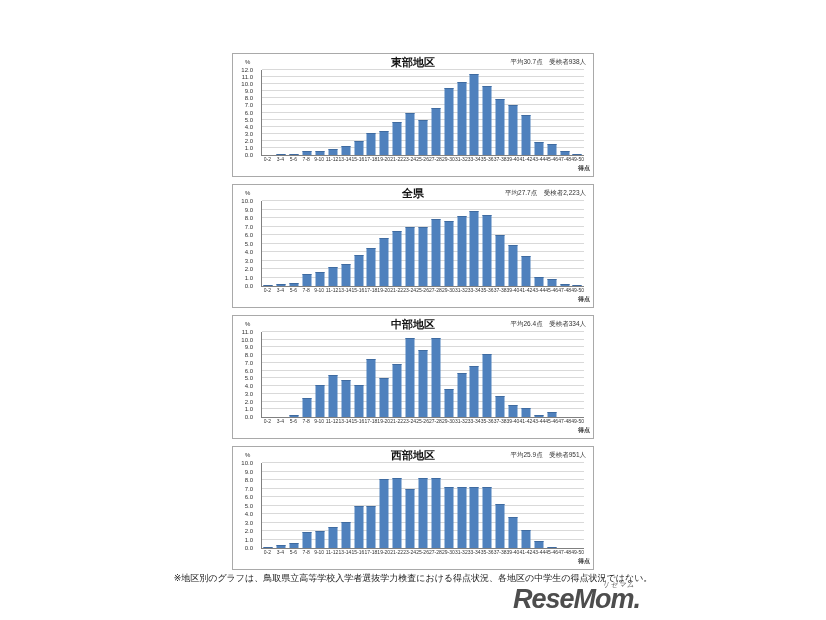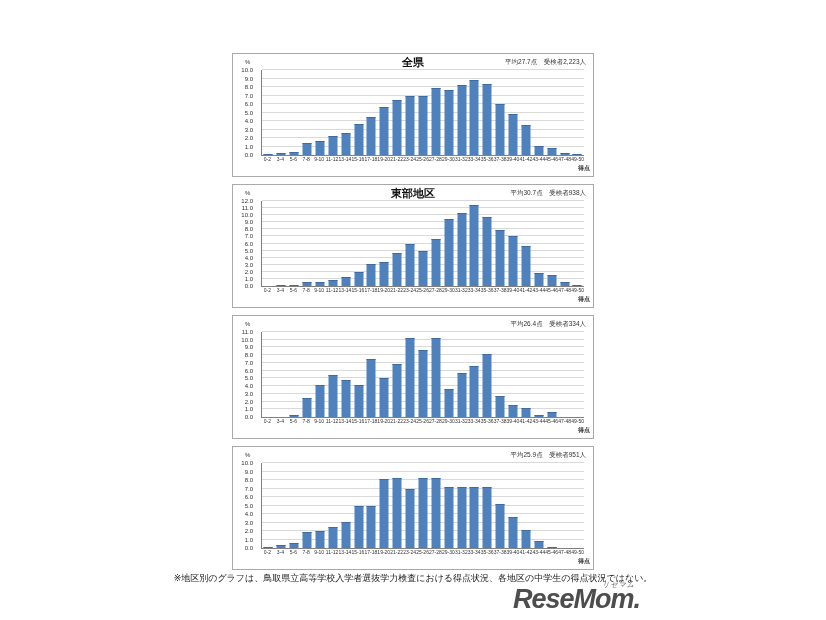--- a/index.html
+++ b/index.html
@@ -34,122 +34,124 @@
         color:#4d4d4d;letter-spacing:-1px;font-family:"Liberation Sans",sans-serif;}
 </style>
 </head>
 <body>
 
 <div id="page">
 
 
   <div id="charts">
     <div class="chart">
-      <div class="chart-title">全県</div>
-      <div class="chart-stats">平均27.7点　受検者2,223人</div>
+      <div class="chart-title">東部地区</div>
+      <div class="chart-stats">平均30.7点　受検者938人</div>
       <div class="pct-label">%</div>
       <div class="ylabels">
           <div class="ytick" style="top: 100%;">0.0</div>
-          <div class="ytick" style="top: 90%;">1.0</div>
-          <div class="ytick" style="top: 80%;">2.0</div>
-          <div class="ytick" style="top: 70%;">3.0</div>
-          <div class="ytick" style="top: 60%;">4.0</div>
-          <div class="ytick" style="top: 50%;">5.0</div>
-          <div class="ytick" style="top: 40%;">6.0</div>
-          <div class="ytick" style="top: 30%;">7.0</div>
-          <div class="ytick" style="top: 20%;">8.0</div>
-          <div class="ytick" style="top: 10%;">9.0</div>
-          <div class="ytick" style="top: 0%;">10.0</div>
+          <div class="ytick" style="top: 91.6667%;">1.0</div>
+          <div class="ytick" style="top: 83.3333%;">2.0</div>
+          <div class="ytick" style="top: 75%;">3.0</div>
+          <div class="ytick" style="top: 66.6667%;">4.0</div>
+          <div class="ytick" style="top: 58.3333%;">5.0</div>
+          <div class="ytick" style="top: 50%;">6.0</div>
+          <div class="ytick" style="top: 41.6667%;">7.0</div>
+          <div class="ytick" style="top: 33.3333%;">8.0</div>
+          <div class="ytick" style="top: 25%;">9.0</div>
+          <div class="ytick" style="top: 16.6667%;">10.0</div>
+          <div class="ytick" style="top: 8.33333%;">11.0</div>
+          <div class="ytick" style="top: 0%;">12.0</div>
         </div>
       <div class="plot">
-          <div class="grid" style="bottom: 10%;"></div>
-          <div class="grid" style="bottom: 20%;"></div>
-          <div class="grid" style="bottom: 30%;"></div>
-          <div class="grid" style="bottom: 40%;"></div>
+          <div class="grid" style="bottom: 8.33333%;"></div>
+          <div class="grid" style="bottom: 16.6667%;"></div>
+          <div class="grid" style="bottom: 25%;"></div>
+          <div class="grid" style="bottom: 33.3333%;"></div>
+          <div class="grid" style="bottom: 41.6667%;"></div>
           <div class="grid" style="bottom: 50%;"></div>
-          <div class="grid" style="bottom: 60%;"></div>
-          <div class="grid" style="bottom: 70%;"></div>
-          <div class="grid" style="bottom: 80%;"></div>
-          <div class="grid" style="bottom: 90%;"></div>
+          <div class="grid" style="bottom: 58.3333%;"></div>
+          <div class="grid" style="bottom: 66.6667%;"></div>
+          <div class="grid" style="bottom: 75%;"></div>
+          <div class="grid" style="bottom: 83.3333%;"></div>
+          <div class="grid" style="bottom: 91.6667%;"></div>
           <div class="grid" style="bottom: 100%;"></div>
           <div class="bars">
-            <div class="slot">
-              <div class="bar" style="height: calc(1% - 1px); background: rgb(79, 129, 189);"></div>
-            </div>
-            <div class="slot">
-              <div class="bar" style="height: calc(2% - 1px); background: rgb(79, 129, 189);"></div>
-            </div>
-            <div class="slot">
-              <div class="bar" style="height: calc(3% - 1px); background: rgb(79, 129, 189);"></div>
-            </div>
-            <div class="slot">
-              <div class="bar" style="height: calc(14% - 1px); background: rgb(79, 129, 189);"></div>
-            </div>
-            <div class="slot">
-              <div class="bar" style="height: calc(17% - 1px); background: rgb(79, 129, 189);"></div>
-            </div>
-            <div class="slot">
-              <div class="bar" style="height: calc(22% - 1px); background: rgb(79, 129, 189);"></div>
-            </div>
-            <div class="slot">
-              <div class="bar" style="height: calc(26% - 1px); background: rgb(79, 129, 189);"></div>
-            </div>
-            <div class="slot">
-              <div class="bar" style="height: calc(36% - 1px); background: rgb(79, 129, 189);"></div>
-            </div>
-            <div class="slot">
-              <div class="bar" style="height: calc(45% - 1px); background: rgb(79, 129, 189);"></div>
-            </div>
-            <div class="slot">
-              <div class="bar" style="height: calc(57% - 1px); background: rgb(79, 129, 189);"></div>
-            </div>
-            <div class="slot">
-              <div class="bar" style="height: calc(65% - 1px); background: rgb(79, 129, 189);"></div>
-            </div>
-            <div class="slot">
-              <div class="bar" style="height: calc(70% - 1px); background: rgb(79, 129, 189);"></div>
-            </div>
-            <div class="slot">
-              <div class="bar" style="height: calc(69% - 1px); background: rgb(79, 129, 189);"></div>
-            </div>
-            <div class="slot">
-              <div class="bar" style="height: calc(79% - 1px); background: rgb(79, 129, 189);"></div>
-            </div>
-            <div class="slot">
-              <div class="bar" style="height: calc(76% - 1px); background: rgb(79, 129, 189);"></div>
-            </div>
-            <div class="slot">
-              <div class="bar" style="height: calc(82% - 1px); background: rgb(79, 129, 189);"></div>
-            </div>
-            <div class="slot">
-              <div class="bar" style="height: calc(88% - 1px); background: rgb(79, 129, 189);"></div>
-            </div>
-            <div class="slot">
-              <div class="bar" style="height: calc(84% - 1px); background: rgb(79, 129, 189);"></div>
-            </div>
-            <div class="slot">
-              <div class="bar" style="height: calc(60% - 1px); background: rgb(79, 129, 189);"></div>
-            </div>
-            <div class="slot">
-              <div class="bar" style="height: calc(48% - 1px); background: rgb(79, 129, 189);"></div>
-            </div>
-            <div class="slot">
-              <div class="bar" style="height: calc(35% - 1px); background: rgb(79, 129, 189);"></div>
-            </div>
-            <div class="slot">
-              <div class="bar" style="height: calc(11% - 1px); background: rgb(79, 129, 189);"></div>
-            </div>
-            <div class="slot">
-              <div class="bar" style="height: calc(8% - 1px); background: rgb(79, 129, 189);"></div>
-            </div>
-            <div class="slot">
-              <div class="bar" style="height: calc(2% - 1px); background: rgb(79, 129, 189);"></div>
-            </div>
-            <div class="slot">
-              <div class="bar" style="height: calc(1% - 1px); background: rgb(79, 129, 189);"></div>
+            <div class="slot"></div>
+            <div class="slot">
+              <div class="bar" style="height: calc(1.66667% - 1px); background: rgb(79, 129, 189);"></div>
+            </div>
+            <div class="slot">
+              <div class="bar" style="height: calc(0.833333% - 1px); background: rgb(79, 129, 189);"></div>
+            </div>
+            <div class="slot">
+              <div class="bar" style="height: calc(4.16667% - 1px); background: rgb(79, 129, 189);"></div>
+            </div>
+            <div class="slot">
+              <div class="bar" style="height: calc(5% - 1px); background: rgb(79, 129, 189);"></div>
+            </div>
+            <div class="slot">
+              <div class="bar" style="height: calc(6.66667% - 1px); background: rgb(79, 129, 189);"></div>
+            </div>
+            <div class="slot">
+              <div class="bar" style="height: calc(10.8333% - 1px); background: rgb(79, 129, 189);"></div>
+            </div>
+            <div class="slot">
+              <div class="bar" style="height: calc(16.6667% - 1px); background: rgb(79, 129, 189);"></div>
+            </div>
+            <div class="slot">
+              <div class="bar" style="height: calc(25.8333% - 1px); background: rgb(79, 129, 189);"></div>
+            </div>
+            <div class="slot">
+              <div class="bar" style="height: calc(28.3333% - 1px); background: rgb(79, 129, 189);"></div>
+            </div>
+            <div class="slot">
+              <div class="bar" style="height: calc(39.1667% - 1px); background: rgb(79, 129, 189);"></div>
+            </div>
+            <div class="slot">
+              <div class="bar" style="height: calc(50% - 1px); background: rgb(79, 129, 189);"></div>
+            </div>
+            <div class="slot">
+              <div class="bar" style="height: calc(40.8333% - 1px); background: rgb(79, 129, 189);"></div>
+            </div>
+            <div class="slot">
+              <div class="bar" style="height: calc(55.8333% - 1px); background: rgb(79, 129, 189);"></div>
+            </div>
+            <div class="slot">
+              <div class="bar" style="height: calc(78.3333% - 1px); background: rgb(79, 129, 189);"></div>
+            </div>
+            <div class="slot">
+              <div class="bar" style="height: calc(85.8333% - 1px); background: rgb(79, 129, 189);"></div>
+            </div>
+            <div class="slot">
+              <div class="bar" style="height: calc(95% - 1px); background: rgb(79, 129, 189);"></div>
+            </div>
+            <div class="slot">
+              <div class="bar" style="height: calc(81.6667% - 1px); background: rgb(79, 129, 189);"></div>
+            </div>
+            <div class="slot">
+              <div class="bar" style="height: calc(65.8333% - 1px); background: rgb(79, 129, 189);"></div>
+            </div>
+            <div class="slot">
+              <div class="bar" style="height: calc(59.1667% - 1px); background: rgb(79, 129, 189);"></div>
+            </div>
+            <div class="slot">
+              <div class="bar" style="height: calc(46.6667% - 1px); background: rgb(79, 129, 189);"></div>
+            </div>
+            <div class="slot">
+              <div class="bar" style="height: calc(15.8333% - 1px); background: rgb(79, 129, 189);"></div>
+            </div>
+            <div class="slot">
+              <div class="bar" style="height: calc(13.3333% - 1px); background: rgb(79, 129, 189);"></div>
+            </div>
+            <div class="slot">
+              <div class="bar" style="height: calc(4.16667% - 1px); background: rgb(79, 129, 189);"></div>
+            </div>
+            <div class="slot">
+              <div class="bar" style="height: calc(0.833333% - 1px); background: rgb(79, 129, 189);"></div>
             </div>
           </div>
         </div>
       <div class="xlabels">
           <div class="xtick">0-2</div>
           <div class="xtick">3-4</div>
           <div class="xtick">5-6</div>
           <div class="xtick">7-8</div>
           <div class="xtick">9-10</div>
           <div class="xtick">11-12</div>
@@ -169,124 +171,122 @@
           <div class="xtick">39-40</div>
           <div class="xtick">41-42</div>
           <div class="xtick">43-44</div>
           <div class="xtick">45-46</div>
           <div class="xtick">47-48</div>
           <div class="xtick">49-50</div>
         </div>
       <div class="xunit-label">得点</div>
     </div>
     <div class="chart">
-      <div class="chart-title">東部地区</div>
-      <div class="chart-stats">平均30.7点　受検者938人</div>
+      <div class="chart-title">全県</div>
+      <div class="chart-stats">平均27.7点　受検者2,223人</div>
       <div class="pct-label">%</div>
       <div class="ylabels">
           <div class="ytick" style="top: 100%;">0.0</div>
-          <div class="ytick" style="top: 91.6667%;">1.0</div>
-          <div class="ytick" style="top: 83.3333%;">2.0</div>
-          <div class="ytick" style="top: 75%;">3.0</div>
-          <div class="ytick" style="top: 66.6667%;">4.0</div>
-          <div class="ytick" style="top: 58.3333%;">5.0</div>
-          <div class="ytick" style="top: 50%;">6.0</div>
-          <div class="ytick" style="top: 41.6667%;">7.0</div>
-          <div class="ytick" style="top: 33.3333%;">8.0</div>
-          <div class="ytick" style="top: 25%;">9.0</div>
-          <div class="ytick" style="top: 16.6667%;">10.0</div>
-          <div class="ytick" style="top: 8.33333%;">11.0</div>
-          <div class="ytick" style="top: 0%;">12.0</div>
+          <div class="ytick" style="top: 90%;">1.0</div>
+          <div class="ytick" style="top: 80%;">2.0</div>
+          <div class="ytick" style="top: 70%;">3.0</div>
+          <div class="ytick" style="top: 60%;">4.0</div>
+          <div class="ytick" style="top: 50%;">5.0</div>
+          <div class="ytick" style="top: 40%;">6.0</div>
+          <div class="ytick" style="top: 30%;">7.0</div>
+          <div class="ytick" style="top: 20%;">8.0</div>
+          <div class="ytick" style="top: 10%;">9.0</div>
+          <div class="ytick" style="top: 0%;">10.0</div>
         </div>
       <div class="plot">
-          <div class="grid" style="bottom: 8.33333%;"></div>
-          <div class="grid" style="bottom: 16.6667%;"></div>
-          <div class="grid" style="bottom: 25%;"></div>
-          <div class="grid" style="bottom: 33.3333%;"></div>
-          <div class="grid" style="bottom: 41.6667%;"></div>
+          <div class="grid" style="bottom: 10%;"></div>
+          <div class="grid" style="bottom: 20%;"></div>
+          <div class="grid" style="bottom: 30%;"></div>
+          <div class="grid" style="bottom: 40%;"></div>
           <div class="grid" style="bottom: 50%;"></div>
-          <div class="grid" style="bottom: 58.3333%;"></div>
-          <div class="grid" style="bottom: 66.6667%;"></div>
-          <div class="grid" style="bottom: 75%;"></div>
-          <div class="grid" style="bottom: 83.3333%;"></div>
-          <div class="grid" style="bottom: 91.6667%;"></div>
+          <div class="grid" style="bottom: 60%;"></div>
+          <div class="grid" style="bottom: 70%;"></div>
+          <div class="grid" style="bottom: 80%;"></div>
+          <div class="grid" style="bottom: 90%;"></div>
           <div class="grid" style="bottom: 100%;"></div>
           <div class="bars">
-            <div class="slot"></div>
-            <div class="slot">
-              <div class="bar" style="height: calc(1.66667% - 1px); background: rgb(79, 129, 189);"></div>
-            </div>
-            <div class="slot">
-              <div class="bar" style="height: calc(0.833333% - 1px); background: rgb(79, 129, 189);"></div>
-            </div>
-            <div class="slot">
-              <div class="bar" style="height: calc(4.16667% - 1px); background: rgb(79, 129, 189);"></div>
-            </div>
-            <div class="slot">
-              <div class="bar" style="height: calc(5% - 1px); background: rgb(79, 129, 189);"></div>
-            </div>
-            <div class="slot">
-              <div class="bar" style="height: calc(6.66667% - 1px); background: rgb(79, 129, 189);"></div>
-            </div>
-            <div class="slot">
-              <div class="bar" style="height: calc(10.8333% - 1px); background: rgb(79, 129, 189);"></div>
-            </div>
-            <div class="slot">
-              <div class="bar" style="height: calc(16.6667% - 1px); background: rgb(79, 129, 189);"></div>
-            </div>
-            <div class="slot">
-              <div class="bar" style="height: calc(25.8333% - 1px); background: rgb(79, 129, 189);"></div>
-            </div>
-            <div class="slot">
-              <div class="bar" style="height: calc(28.3333% - 1px); background: rgb(79, 129, 189);"></div>
-            </div>
-            <div class="slot">
-              <div class="bar" style="height: calc(39.1667% - 1px); background: rgb(79, 129, 189);"></div>
-            </div>
-            <div class="slot">
-              <div class="bar" style="height: calc(50% - 1px); background: rgb(79, 129, 189);"></div>
-            </div>
-            <div class="slot">
-              <div class="bar" style="height: calc(40.8333% - 1px); background: rgb(79, 129, 189);"></div>
-            </div>
-            <div class="slot">
-              <div class="bar" style="height: calc(55.8333% - 1px); background: rgb(79, 129, 189);"></div>
-            </div>
-            <div class="slot">
-              <div class="bar" style="height: calc(78.3333% - 1px); background: rgb(79, 129, 189);"></div>
-            </div>
-            <div class="slot">
-              <div class="bar" style="height: calc(85.8333% - 1px); background: rgb(79, 129, 189);"></div>
-            </div>
-            <div class="slot">
-              <div class="bar" style="height: calc(95% - 1px); background: rgb(79, 129, 189);"></div>
-            </div>
-            <div class="slot">
-              <div class="bar" style="height: calc(81.6667% - 1px); background: rgb(79, 129, 189);"></div>
-            </div>
-            <div class="slot">
-              <div class="bar" style="height: calc(65.8333% - 1px); background: rgb(79, 129, 189);"></div>
-            </div>
-            <div class="slot">
-              <div class="bar" style="height: calc(59.1667% - 1px); background: rgb(79, 129, 189);"></div>
-            </div>
-            <div class="slot">
-              <div class="bar" style="height: calc(46.6667% - 1px); background: rgb(79, 129, 189);"></div>
-            </div>
-            <div class="slot">
-              <div class="bar" style="height: calc(15.8333% - 1px); background: rgb(79, 129, 189);"></div>
-            </div>
-            <div class="slot">
-              <div class="bar" style="height: calc(13.3333% - 1px); background: rgb(79, 129, 189);"></div>
-            </div>
-            <div class="slot">
-              <div class="bar" style="height: calc(4.16667% - 1px); background: rgb(79, 129, 189);"></div>
-            </div>
-            <div class="slot">
-              <div class="bar" style="height: calc(0.833333% - 1px); background: rgb(79, 129, 189);"></div>
+            <div class="slot">
+              <div class="bar" style="height: calc(1% - 1px); background: rgb(79, 129, 189);"></div>
+            </div>
+            <div class="slot">
+              <div class="bar" style="height: calc(2% - 1px); background: rgb(79, 129, 189);"></div>
+            </div>
+            <div class="slot">
+              <div class="bar" style="height: calc(3% - 1px); background: rgb(79, 129, 189);"></div>
+            </div>
+            <div class="slot">
+              <div class="bar" style="height: calc(14% - 1px); background: rgb(79, 129, 189);"></div>
+            </div>
+            <div class="slot">
+              <div class="bar" style="height: calc(17% - 1px); background: rgb(79, 129, 189);"></div>
+            </div>
+            <div class="slot">
+              <div class="bar" style="height: calc(22% - 1px); background: rgb(79, 129, 189);"></div>
+            </div>
+            <div class="slot">
+              <div class="bar" style="height: calc(26% - 1px); background: rgb(79, 129, 189);"></div>
+            </div>
+            <div class="slot">
+              <div class="bar" style="height: calc(36% - 1px); background: rgb(79, 129, 189);"></div>
+            </div>
+            <div class="slot">
+              <div class="bar" style="height: calc(45% - 1px); background: rgb(79, 129, 189);"></div>
+            </div>
+            <div class="slot">
+              <div class="bar" style="height: calc(57% - 1px); background: rgb(79, 129, 189);"></div>
+            </div>
+            <div class="slot">
+              <div class="bar" style="height: calc(65% - 1px); background: rgb(79, 129, 189);"></div>
+            </div>
+            <div class="slot">
+              <div class="bar" style="height: calc(70% - 1px); background: rgb(79, 129, 189);"></div>
+            </div>
+            <div class="slot">
+              <div class="bar" style="height: calc(69% - 1px); background: rgb(79, 129, 189);"></div>
+            </div>
+            <div class="slot">
+              <div class="bar" style="height: calc(79% - 1px); background: rgb(79, 129, 189);"></div>
+            </div>
+            <div class="slot">
+              <div class="bar" style="height: calc(76% - 1px); background: rgb(79, 129, 189);"></div>
+            </div>
+            <div class="slot">
+              <div class="bar" style="height: calc(82% - 1px); background: rgb(79, 129, 189);"></div>
+            </div>
+            <div class="slot">
+              <div class="bar" style="height: calc(88% - 1px); background: rgb(79, 129, 189);"></div>
+            </div>
+            <div class="slot">
+              <div class="bar" style="height: calc(84% - 1px); background: rgb(79, 129, 189);"></div>
+            </div>
+            <div class="slot">
+              <div class="bar" style="height: calc(60% - 1px); background: rgb(79, 129, 189);"></div>
+            </div>
+            <div class="slot">
+              <div class="bar" style="height: calc(48% - 1px); background: rgb(79, 129, 189);"></div>
+            </div>
+            <div class="slot">
+              <div class="bar" style="height: calc(35% - 1px); background: rgb(79, 129, 189);"></div>
+            </div>
+            <div class="slot">
+              <div class="bar" style="height: calc(11% - 1px); background: rgb(79, 129, 189);"></div>
+            </div>
+            <div class="slot">
+              <div class="bar" style="height: calc(8% - 1px); background: rgb(79, 129, 189);"></div>
+            </div>
+            <div class="slot">
+              <div class="bar" style="height: calc(2% - 1px); background: rgb(79, 129, 189);"></div>
+            </div>
+            <div class="slot">
+              <div class="bar" style="height: calc(1% - 1px); background: rgb(79, 129, 189);"></div>
             </div>
           </div>
         </div>
       <div class="xlabels">
           <div class="xtick">0-2</div>
           <div class="xtick">3-4</div>
           <div class="xtick">5-6</div>
           <div class="xtick">7-8</div>
           <div class="xtick">9-10</div>
           <div class="xtick">11-12</div>
@@ -306,20 +306,21 @@
           <div class="xtick">39-40</div>
           <div class="xtick">41-42</div>
           <div class="xtick">43-44</div>
           <div class="xtick">45-46</div>
           <div class="xtick">47-48</div>
           <div class="xtick">49-50</div>
         </div>
       <div class="xunit-label">得点</div>
     </div>
     <div class="chart">
+      <div class="chart-title">中部地区</div>
       <div class="chart-stats">平均26.4点　受検者334人</div>
       <div class="pct-label">%</div>
       <div class="ylabels">
           <div class="ytick" style="top: 100%;">0.0</div>
           <div class="ytick" style="top: 90.9091%;">1.0</div>
           <div class="ytick" style="top: 81.8182%;">2.0</div>
           <div class="ytick" style="top: 72.7273%;">3.0</div>
           <div class="ytick" style="top: 63.6364%;">4.0</div>
           <div class="ytick" style="top: 54.5455%;">5.0</div>
           <div class="ytick" style="top: 45.4545%;">6.0</div>
@@ -434,20 +435,21 @@
           <div class="xtick">39-40</div>
           <div class="xtick">41-42</div>
           <div class="xtick">43-44</div>
           <div class="xtick">45-46</div>
           <div class="xtick">47-48</div>
           <div class="xtick">49-50</div>
         </div>
       <div class="xunit-label">得点</div>
     </div>
     <div class="chart">
+      <div class="chart-title">西部地区</div>
       <div class="chart-stats">平均25.9点　受検者951人</div>
       <div class="pct-label">%</div>
       <div class="ylabels">
           <div class="ytick" style="top: 100%;">0.0</div>
           <div class="ytick" style="top: 90%;">1.0</div>
           <div class="ytick" style="top: 80%;">2.0</div>
           <div class="ytick" style="top: 70%;">3.0</div>
           <div class="ytick" style="top: 60%;">4.0</div>
           <div class="ytick" style="top: 50%;">5.0</div>
           <div class="ytick" style="top: 40%;">6.0</div>

